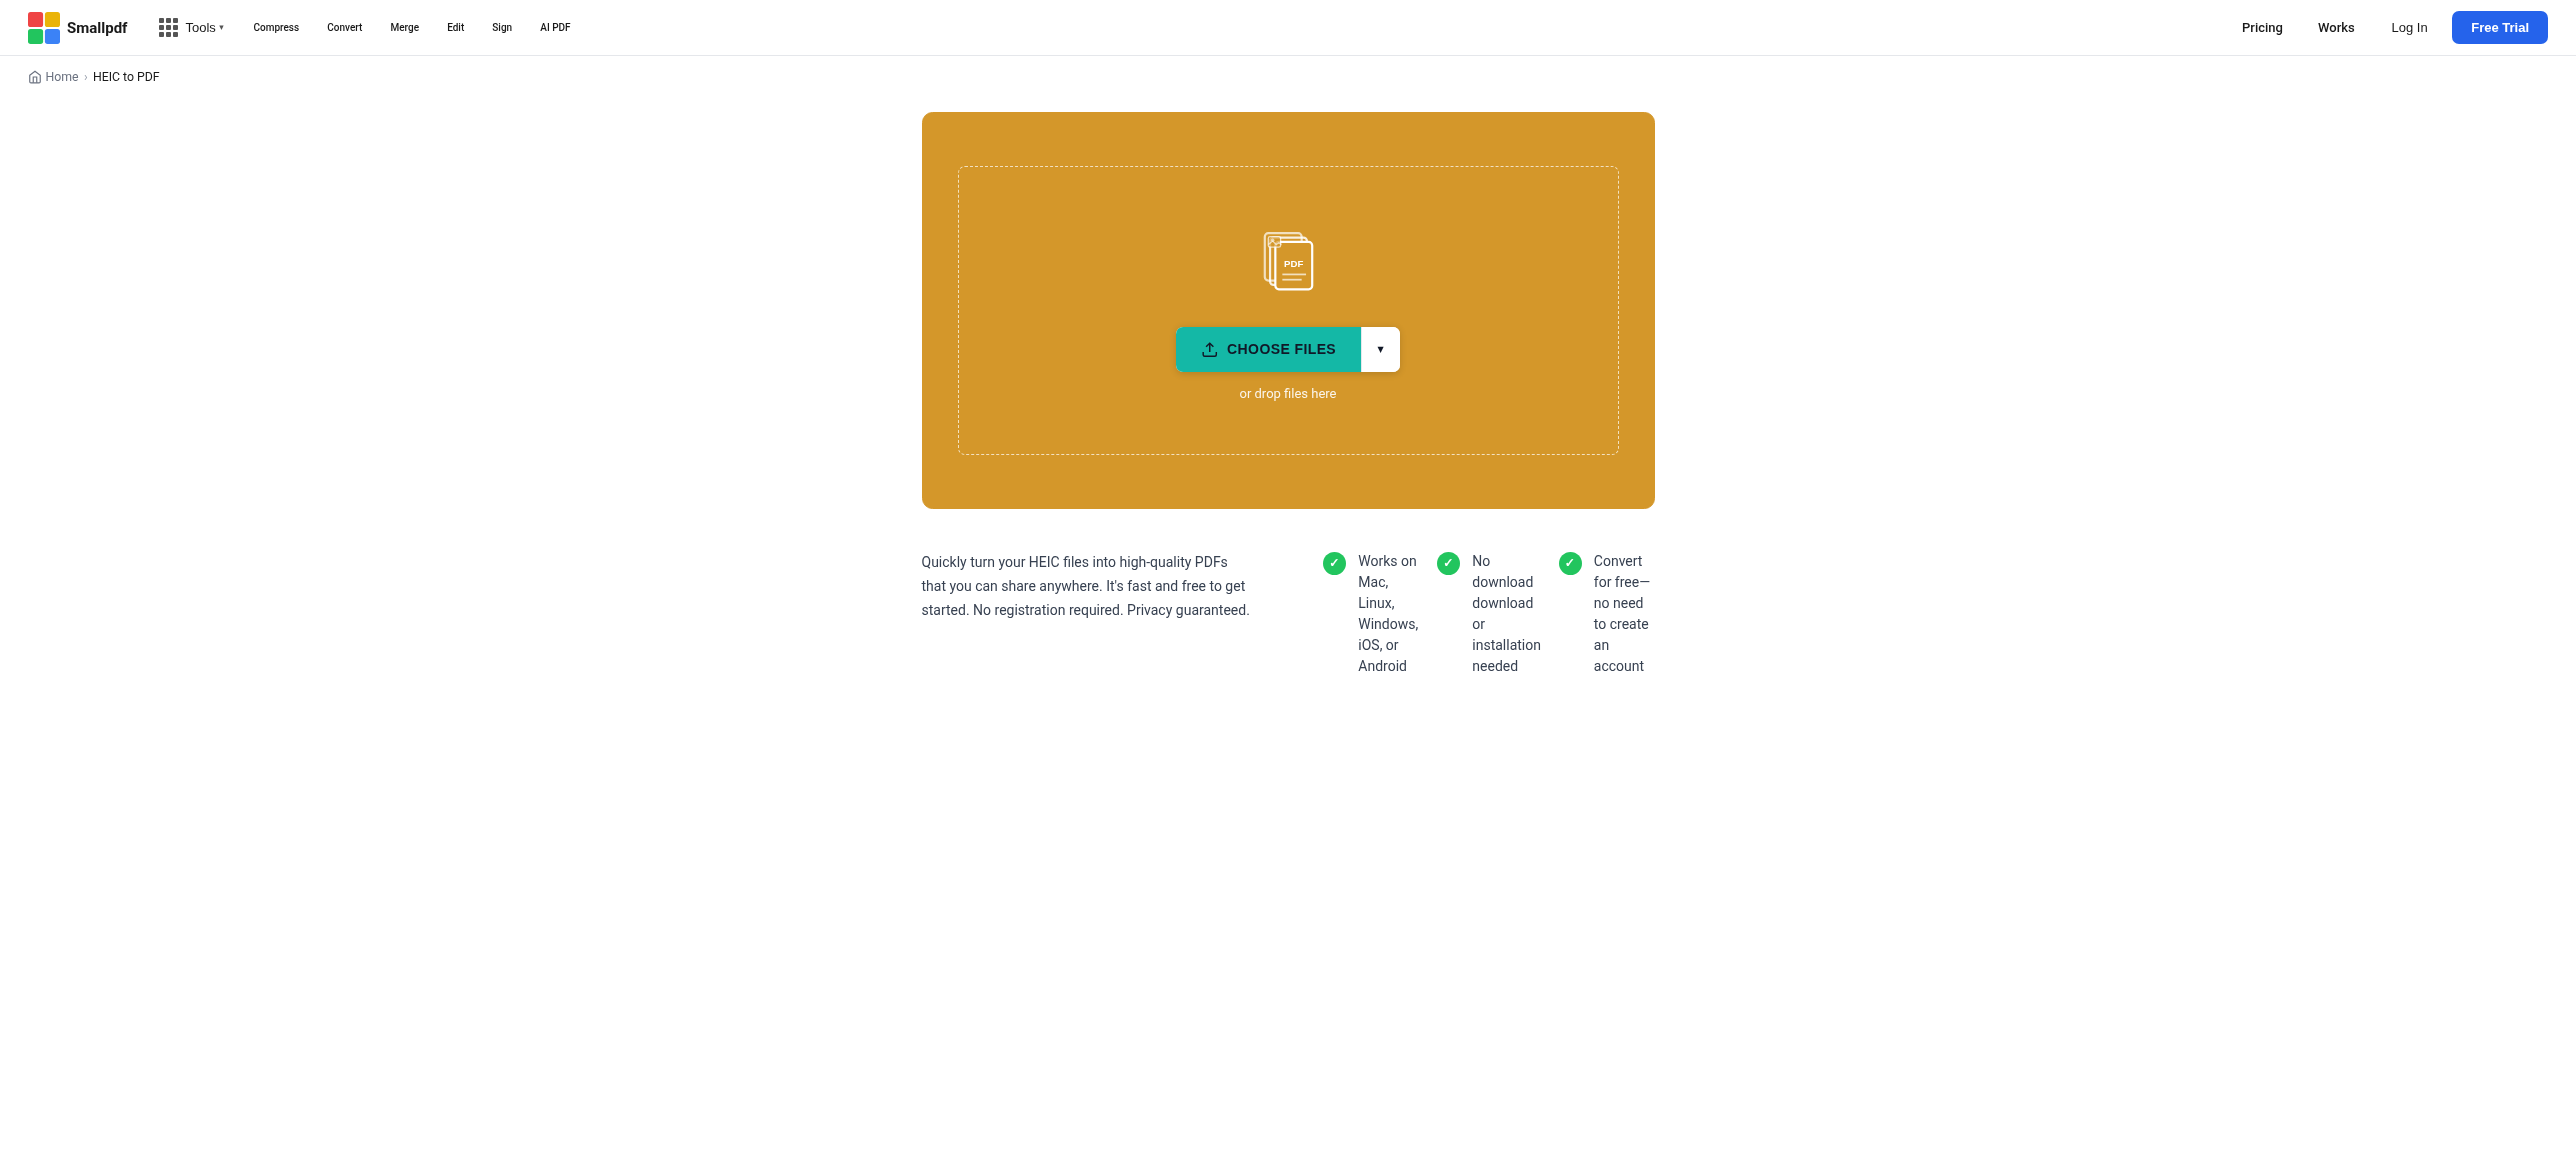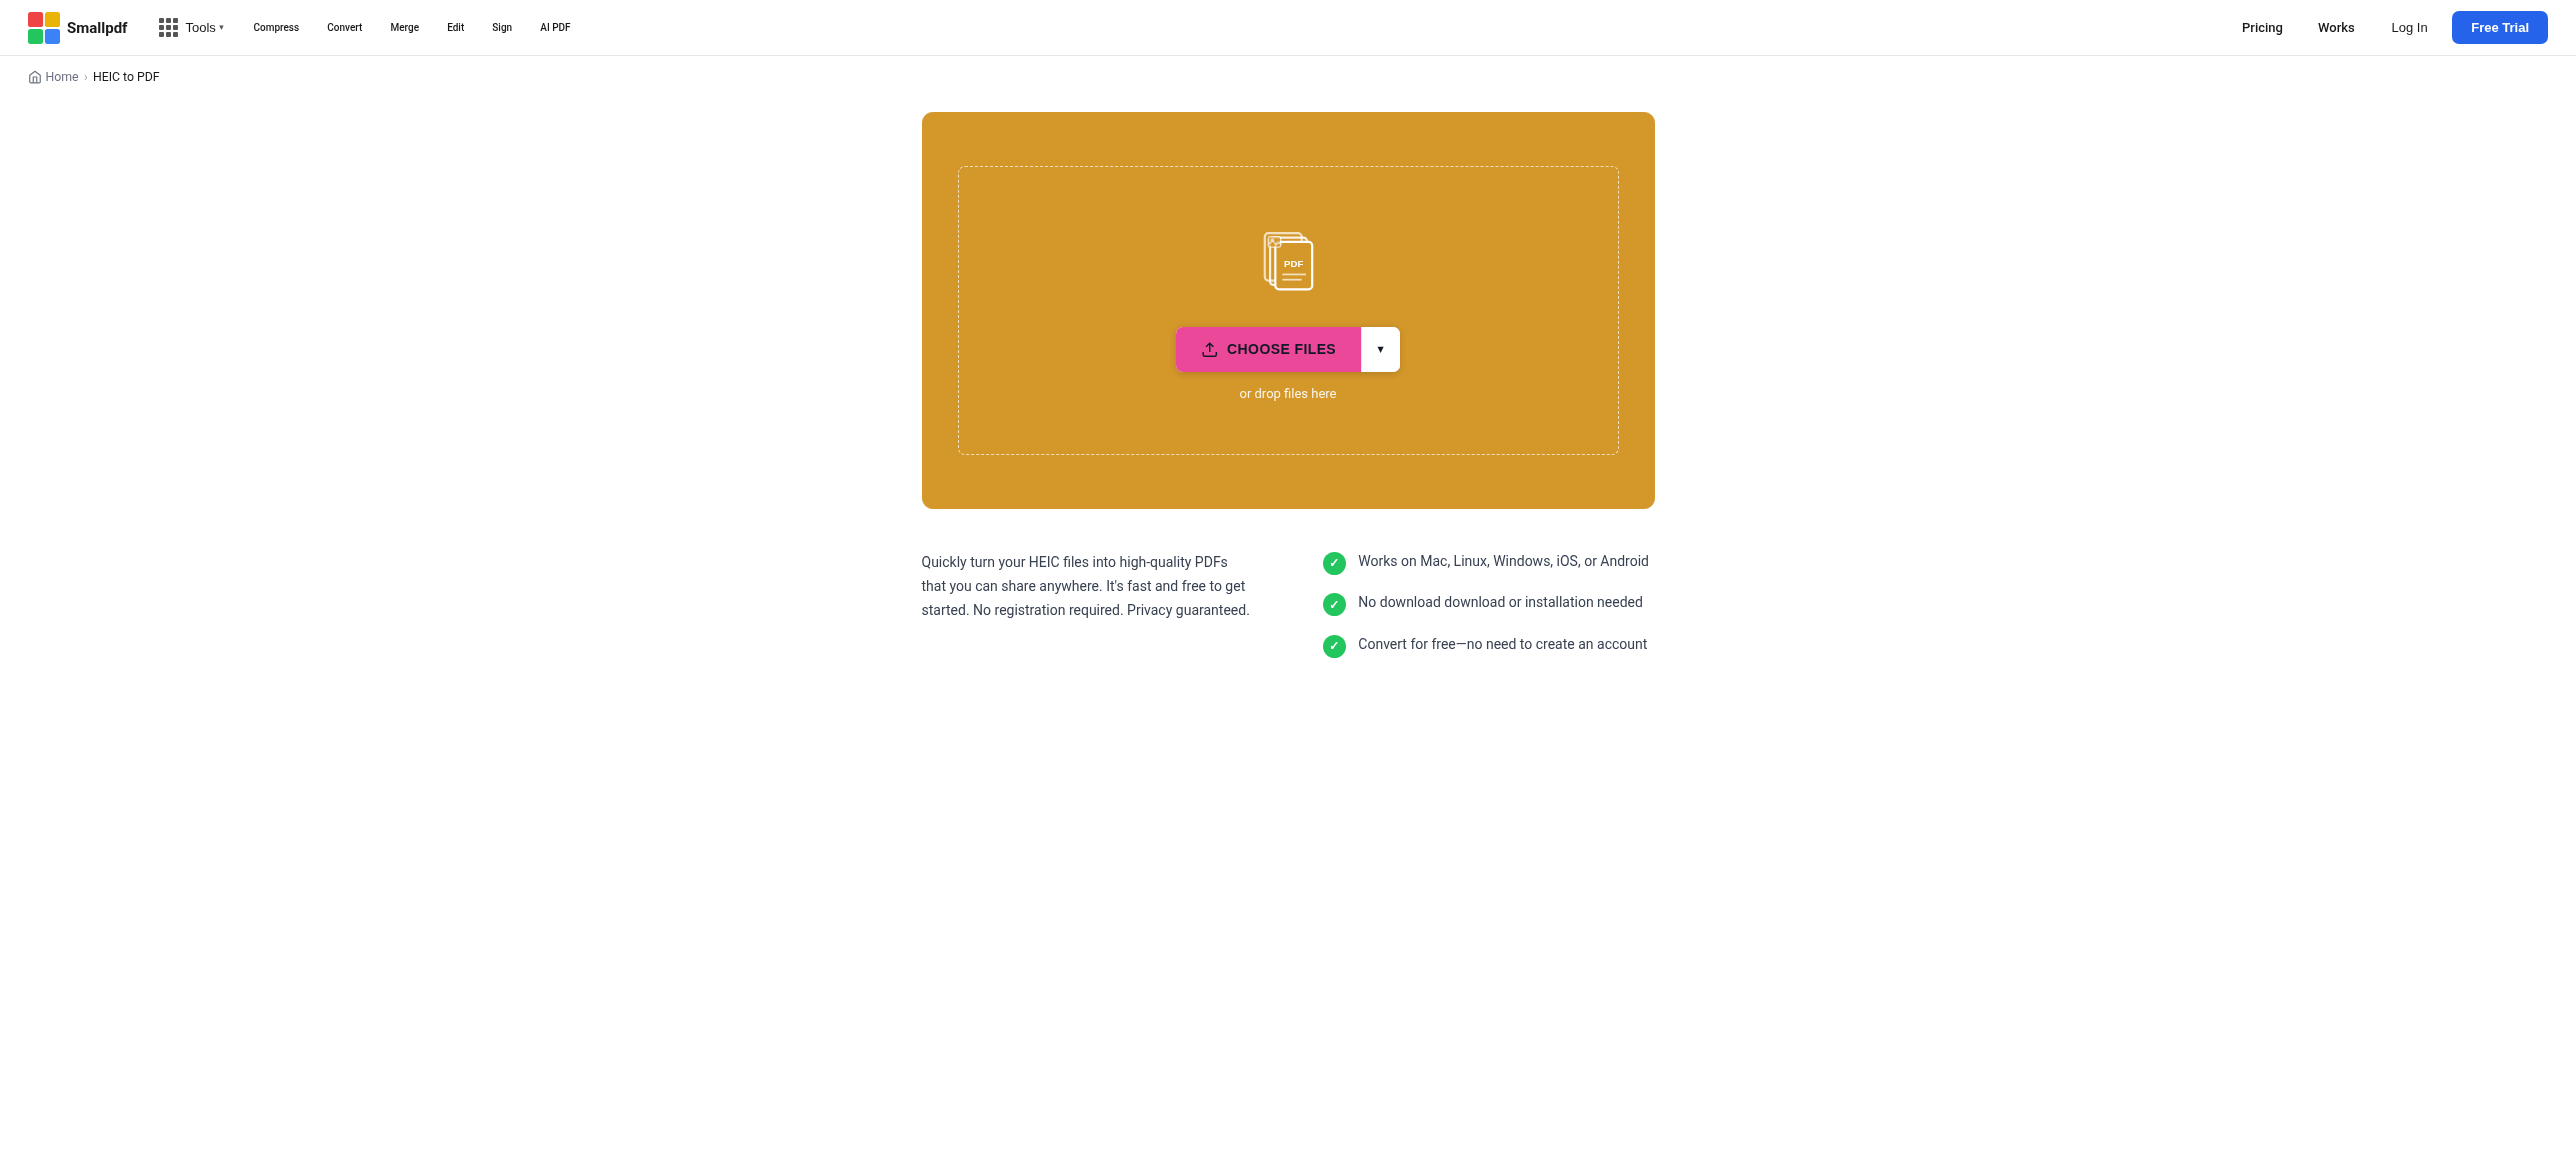--- a/index.html
+++ b/index.html
@@ -213,21 +213,21 @@
       overflow: hidden;
       background: #ffffff;
       box-shadow: 0 1.8px 7px rgba(0,0,0,0.15);
       margin-bottom: 14px;
     }
 
     .choose-files-btn {
       display: flex;
       align-items: center;
       gap: 8.8px;
-      background: #ec4899;
+      background: #14b8a6;
       border: none;
       cursor: pointer;
       font-size: 14px;
       font-weight: 700;
       color: #111827;
       padding: 14px 24.5px;
       letter-spacing: 0.4px;
       text-transform: uppercase;
     }
 
@@ -268,21 +268,21 @@
 
     .features-desc {
       font-size: 14px;
       line-height: 1.7;
       color: #374151;
     }
 
     .features-right {
       flex: 1;
       display: flex;
-      flex-direction: column;
+      flex-direction: row;
       gap: 17.5px;
     }
 
     .feature-item {
       display: flex;
       align-items: flex-start;
       gap: 12.3px;
     }
 
     .check-icon {

